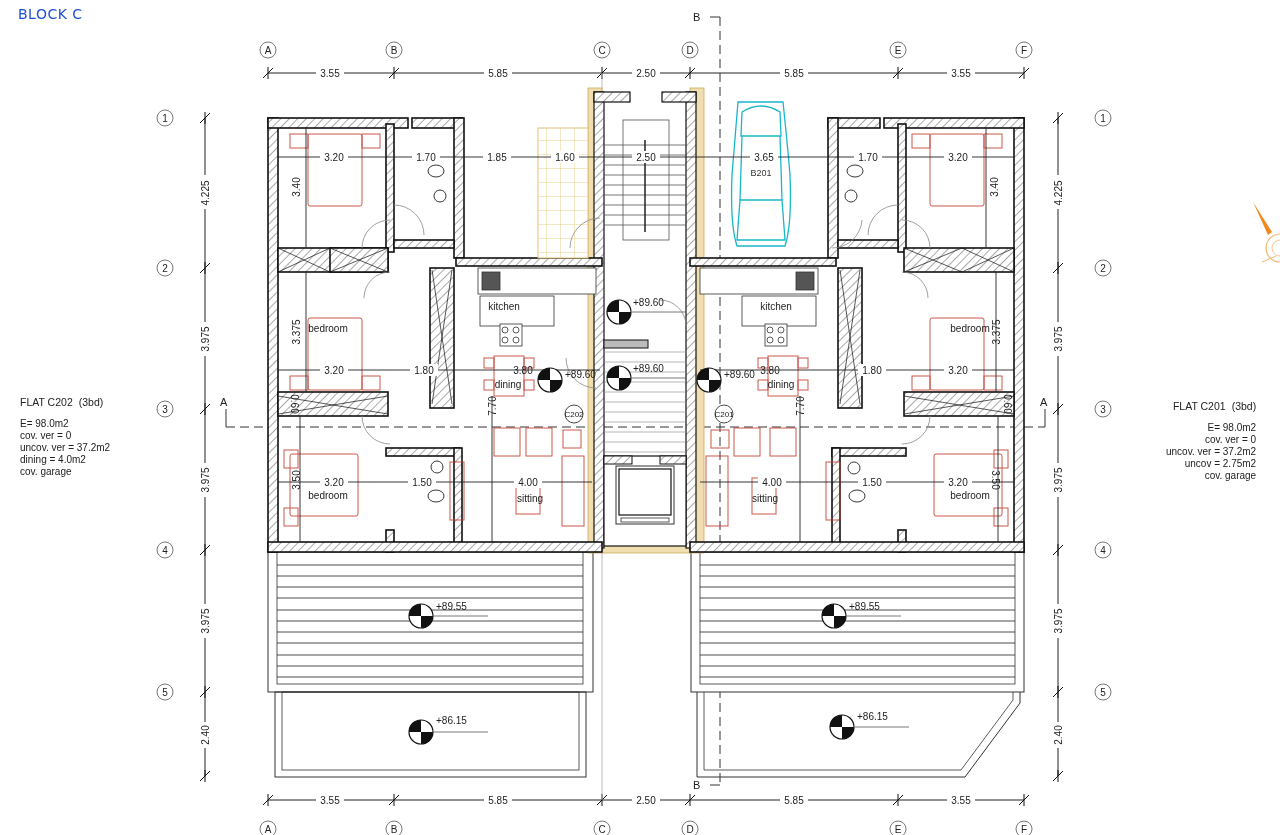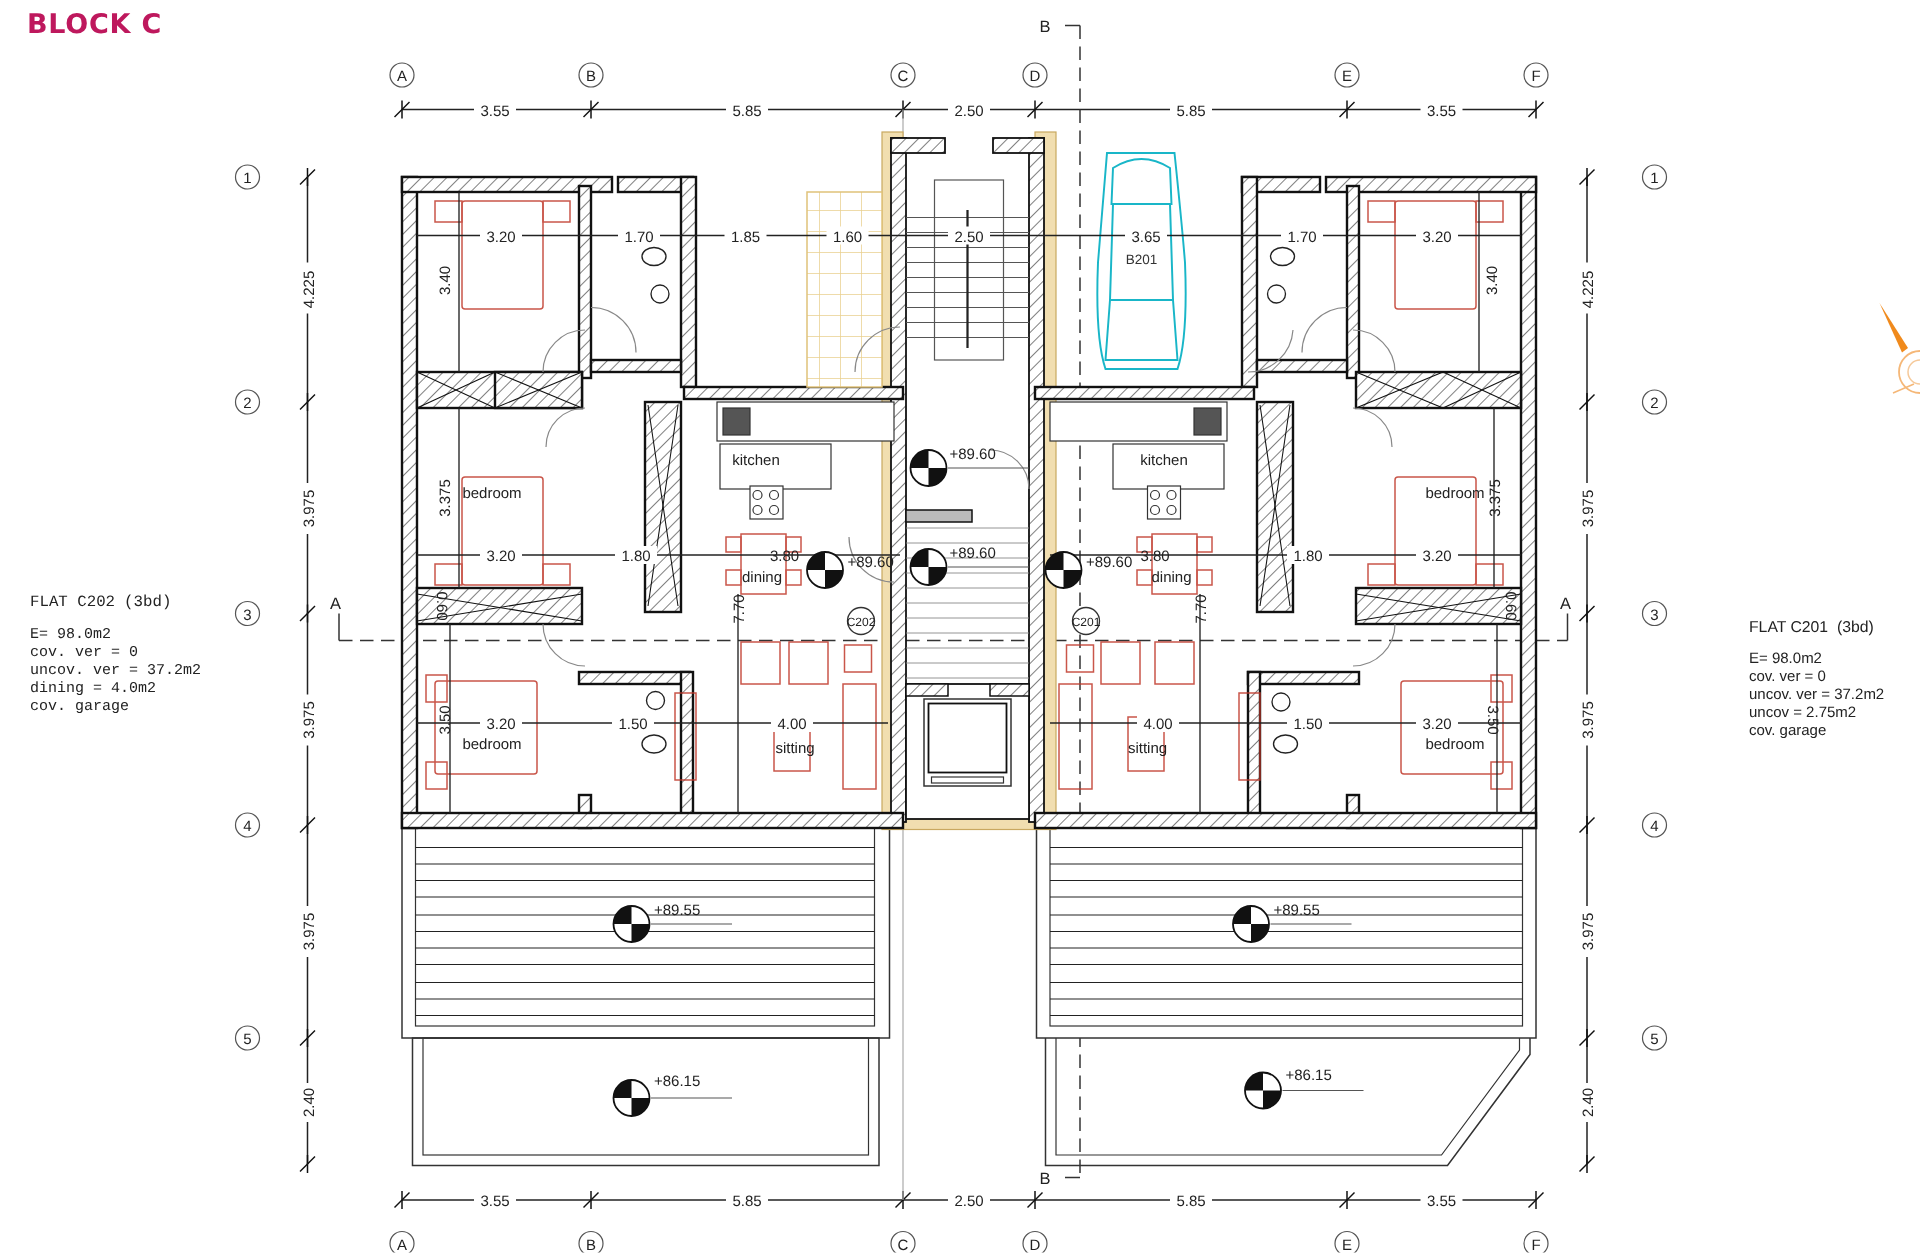--- a/index.html
+++ b/index.html
@@ -1,38 +1,38 @@
 <!DOCTYPE html>
 <html><head>
 <meta charset="utf-8">
 <style>
   html, body { margin:0; padding:0; background:#ffffff; }
   body { width:1280px; height:835px; position:relative; overflow:hidden; font-family:"Liberation Sans", sans-serif; color:#222; }
-  .title { position:absolute; left:18px; top:6px; font-family:"DejaVu Sans", sans-serif; font-size:18px; font-weight:bold; letter-spacing:0.5px; color:#be185d; }
+  .title { position:absolute; left:18px; top:6px; font-family:"DejaVu Sans", sans-serif; font-size:14px; font-weight:normal; letter-spacing:0.5px; color:#1d4ed8; }
   .flatinfo { position:absolute; font-size:10px; line-height:12px; color:#222; }
   .flatinfo .hd { font-size:10.5px; margin-bottom:10px; }
   .flatinfo .hd span { margin-left:6px; }
   svg { position:absolute; left:0; top:0; }
   svg text { font-family:"Liberation Sans", sans-serif; }
 </style>
 </head>
 <body>
 
 <div class="title">BLOCK C</div>
 
-<div class="flatinfo" style="left:20px; top:396px;font-family:Liberation Mono, monospace;">
+<div class="flatinfo" style="left:20px; top:396px;">
   <div class="hd"><span style="margin:0">FLAT  C202</span><span>(3bd)</span></div>
   <div>E= 98.0m2</div>
   <div>cov. ver = 0</div>
   <div>uncov. ver = 37.2m2</div>
   <div> dining = 4.0m2</div>
   <div>cov. garage</div>
 </div>
 
-<div class="flatinfo" style="left:1166px; top:412px;">
+<div class="flatinfo" style="left:1166px; top:400px;text-align:right;">
   <div class="hd"><span style="margin:0">FLAT  C201</span><span>(3bd)</span></div>
   <div>E= 98.0m2</div>
   <div>cov. ver = 0</div>
   <div>uncov. ver = 37.2m2</div>
   <div>uncov = 2.75m2</div>
   <div>cov. garage</div>
 </div>
 
 <svg width="1280" height="835" viewBox="0 0 1280 835">
   <defs>

